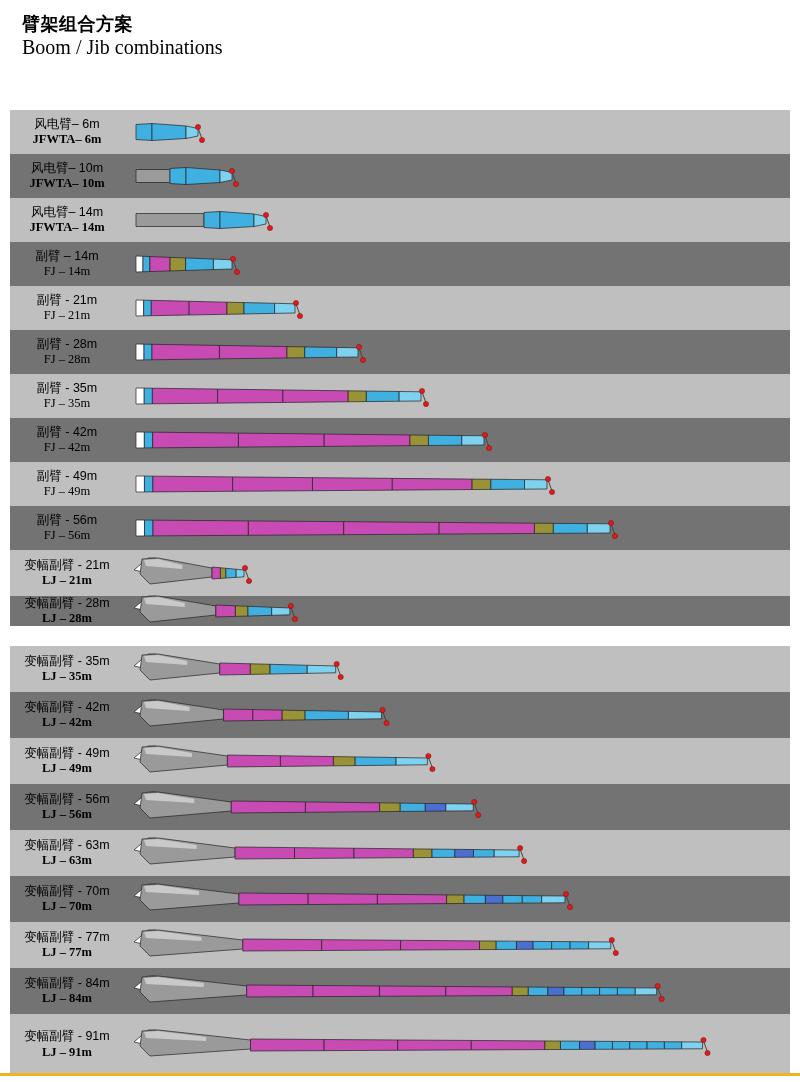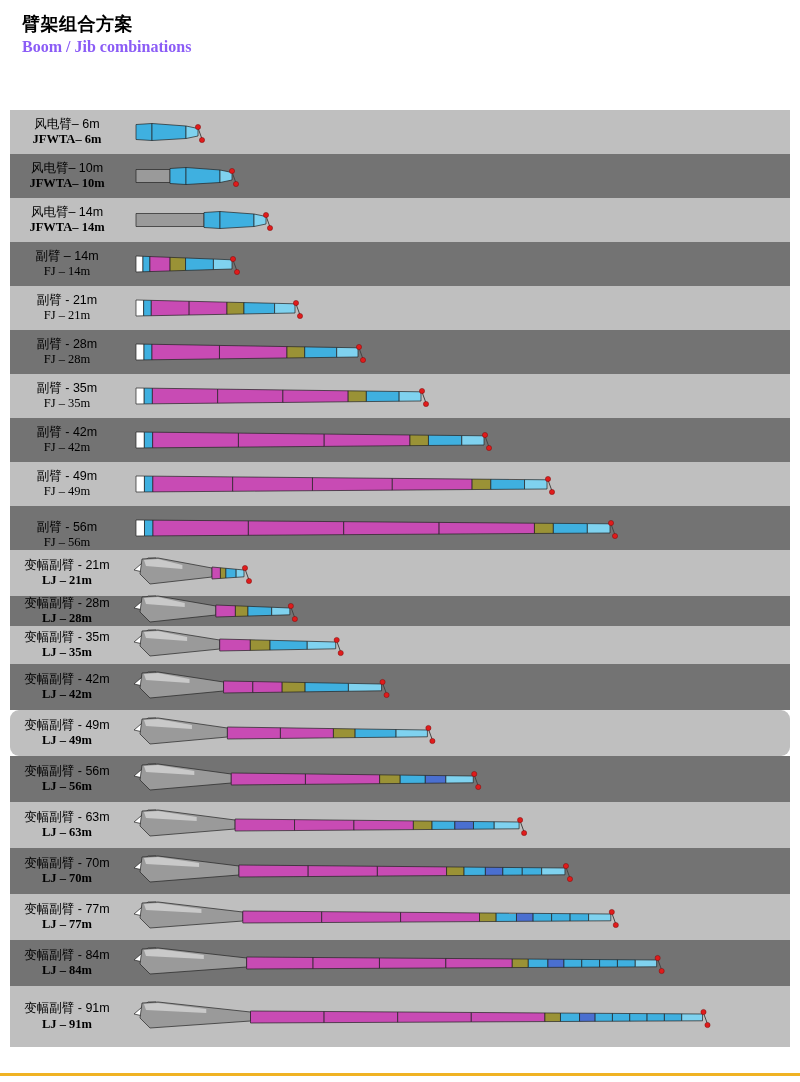--- a/index.html
+++ b/index.html
@@ -15,21 +15,21 @@
     position:absolute;left:0;top:0;width:800px;height:72px;
     padding:12px 0 0 22px;box-sizing:border-box;
   }
   #header .cn{
     font-family:"Liberation Sans", sans-serif;
     font-weight:bold;font-size:18px;color:#000;letter-spacing:0.5px;
     line-height:24px;
   }
   #header .en{
     font-family:"Liberation Serif", serif;
-    font-weight:bold;font-size:16px;color:#8b5cf6;line-height:22px;
+    font-weight:normal;font-size:20px;color:#000000;line-height:22px;
   }
   
   #table{
     position:absolute;left:10px;top:110px;width:780px;
   }
   .row{
     position:relative;
     display:flex;align-items:center;
     box-sizing:border-box;
   }
@@ -256,21 +256,21 @@
           <polygon points="362.82687927107065,17.280637813211847 396.5307517084283,17.592255125284737 396.5307517084283,27.16400911161731 362.82687927107065,27.41002277904328" fill="#3fb0e0" stroke="#222" stroke-width="0.7"></polygon>
           <polygon points="396.5307517084283,17.592255125284737 419,17.8 419,27 396.5307517084283,27.16400911161731" fill="#7fd2ef" stroke="#222" stroke-width="0.7"></polygon>
           <g>
             <line x1="420" y1="18" x2="424" y2="29" stroke="#444" stroke-width="1"></line>
             <circle cx="420" cy="17" r="2.6" fill="#e01b1b" stroke="#7a0d0d" stroke-width="0.5"></circle>
             <circle cx="424" cy="30" r="2.6" fill="#e01b1b" stroke="#7a0d0d" stroke-width="0.5"></circle>
           </g>
         </svg>
       </div>
     </div>
-    <div class="row light" style="height: 44px; align-items: flex-end;">
+    <div class="row light" style="height: 44px;">
       <div class="label">
         <div class="l1">副臂 - 56m</div>
         <div class="l2">FJ –  56m</div>
       </div>
       <div class="gfx" style="height: 44px;">
         <svg width="662" height="44" viewBox="0 0 662 44">
           <polygon points="8,14 16.49800796812749,14.06812749003984 16.49800796812749,29.94621513944223 8,30" fill="#ffffff" stroke="#222" stroke-width="0.7"></polygon>
           <polygon points="16.49800796812749,14.06812749003984 24.99601593625498,14.13625498007968 24.99601593625498,29.89243027888446 16.49800796812749,29.94621513944223" fill="#3fb0e0" stroke="#222" stroke-width="0.7"></polygon>
           <polygon points="24.99601593625498,14.13625498007968 120.36254980079681,14.900796812749004 120.36254980079681,29.288844621513945 24.99601593625498,29.89243027888446" fill="#c84bb4" stroke="#222" stroke-width="0.7"></polygon>
           <polygon points="120.36254980079681,14.900796812749004 215.72908366533864,15.665338645418327 215.72908366533864,28.685258964143426 120.36254980079681,29.288844621513945" fill="#c84bb4" stroke="#222" stroke-width="0.7"></polygon>
@@ -328,21 +328,21 @@
           <polygon points="119.96320754716982,18.30188679245283 143.69905660377358,19.264150943396228 143.69905660377358,27.339622641509433 119.96320754716982,28.045283018867924" fill="#3fb0e0" stroke="#222" stroke-width="0.7"></polygon>
           <polygon points="143.69905660377358,19.264150943396228 161.85,20 161.85,26.8 143.69905660377358,27.339622641509433" fill="#7fd2ef" stroke="#222" stroke-width="0.7"></polygon>
           <g>
             <line x1="162.85" y1="19" x2="166.85" y2="30" stroke="#444" stroke-width="1"></line>
             <circle cx="162.85" cy="18" r="2.6" fill="#e01b1b" stroke="#7a0d0d" stroke-width="0.5"></circle>
             <circle cx="166.85" cy="31" r="2.6" fill="#e01b1b" stroke="#7a0d0d" stroke-width="0.5"></circle>
           </g>
         </svg>
       </div>
     </div>
-    <div class="row dark" style="height: 38px;">
+    <div class="row dark" style="height: 46px; margin-top: 20px;">
       <div class="label">
         <div class="l1">变幅副臂 - 35m</div>
         <div class="l2 bold">LJ  – 35m</div>
       </div>
       <div class="gfx" style="height: 46px;">
         <svg width="662" height="46" viewBox="0 0 662 46">
           <g>
             <polygon points="6,20 20,8 28,8 15,22" fill="#ffffff" stroke="#222" stroke-width="0.7"></polygon>
             <polygon points="14,9 30,8 91.7,18 91.7,27 22,34 12,24" fill="#9a9a9a" stroke="#222" stroke-width="0.7"></polygon>
             <polygon points="16,10 30,9 59.134,15 59.134,19 18,16" fill="#c9c9c9" stroke="none"></polygon>
@@ -377,21 +377,21 @@
           <polygon points="177.0983870967742,18.548387096774192 220.42096774193547,19.370967741935484 220.42096774193547,27.261290322580646 177.0983870967742,27.864516129032257" fill="#3fb0e0" stroke="#222" stroke-width="0.7"></polygon>
           <polygon points="220.42096774193547,19.370967741935484 253.55,20 253.55,26.8 220.42096774193547,27.261290322580646" fill="#7fd2ef" stroke="#222" stroke-width="0.7"></polygon>
           <g>
             <line x1="254.54999999999998" y1="19" x2="258.54999999999995" y2="30" stroke="#444" stroke-width="1"></line>
             <circle cx="254.54999999999998" cy="18" r="2.6" fill="#e01b1b" stroke="#7a0d0d" stroke-width="0.5"></circle>
             <circle cx="258.54999999999995" cy="31" r="2.6" fill="#e01b1b" stroke="#7a0d0d" stroke-width="0.5"></circle>
           </g>
         </svg>
       </div>
     </div>
-    <div class="row dark" style="height: 46px; border-radius: 9px;">
+    <div class="row dark" style="height: 46px;">
       <div class="label">
         <div class="l1">变幅副臂 - 49m</div>
         <div class="l2 bold">LJ – 49m</div>
       </div>
       <div class="gfx" style="height: 46px;">
         <svg width="662" height="46" viewBox="0 0 662 46">
           <g>
             <polygon points="6,20 20,8 28,8 15,22" fill="#ffffff" stroke="#222" stroke-width="0.7"></polygon>
             <polygon points="14,9 30,8 99.4,18 99.4,27 22,34 12,24" fill="#9a9a9a" stroke="#222" stroke-width="0.7"></polygon>
             <polygon points="16,10 30,9 63.908,15 63.908,19 18,16" fill="#c9c9c9" stroke="none"></polygon>

